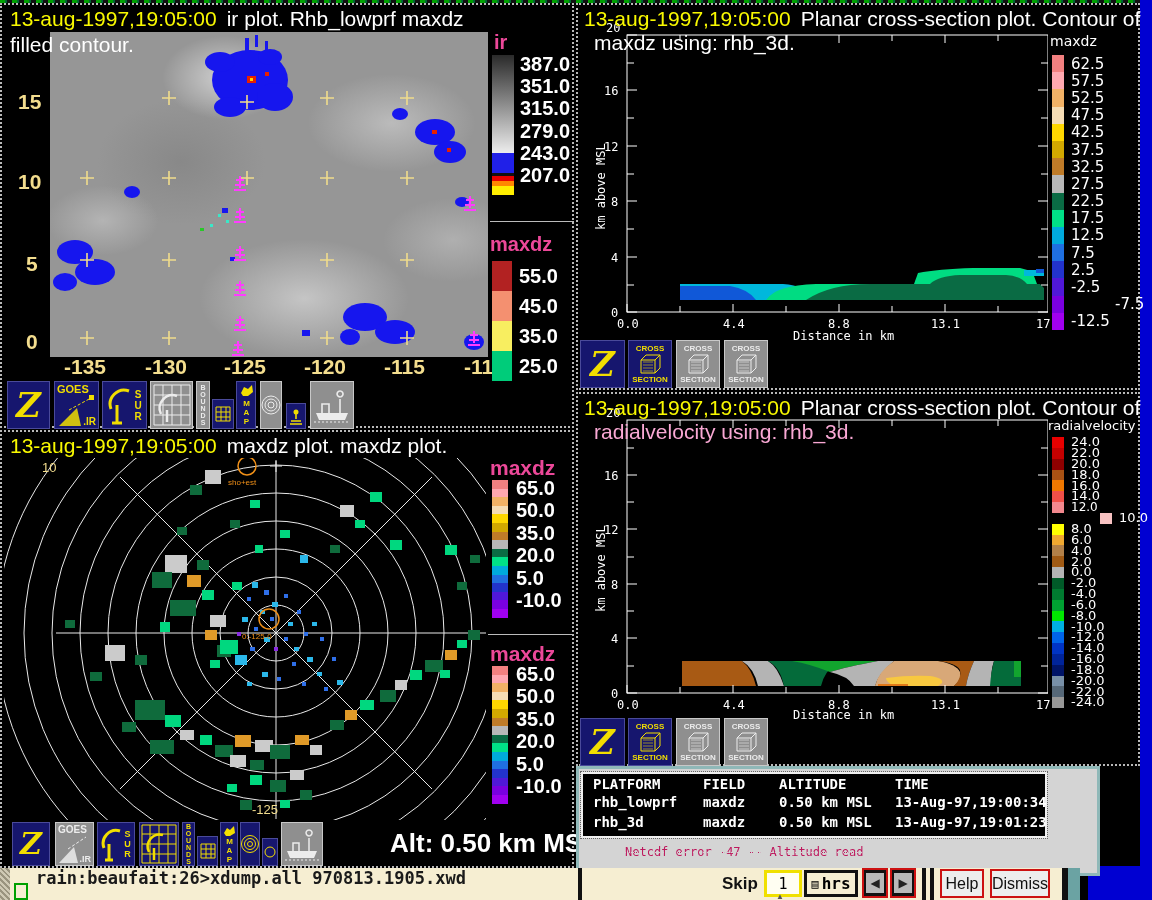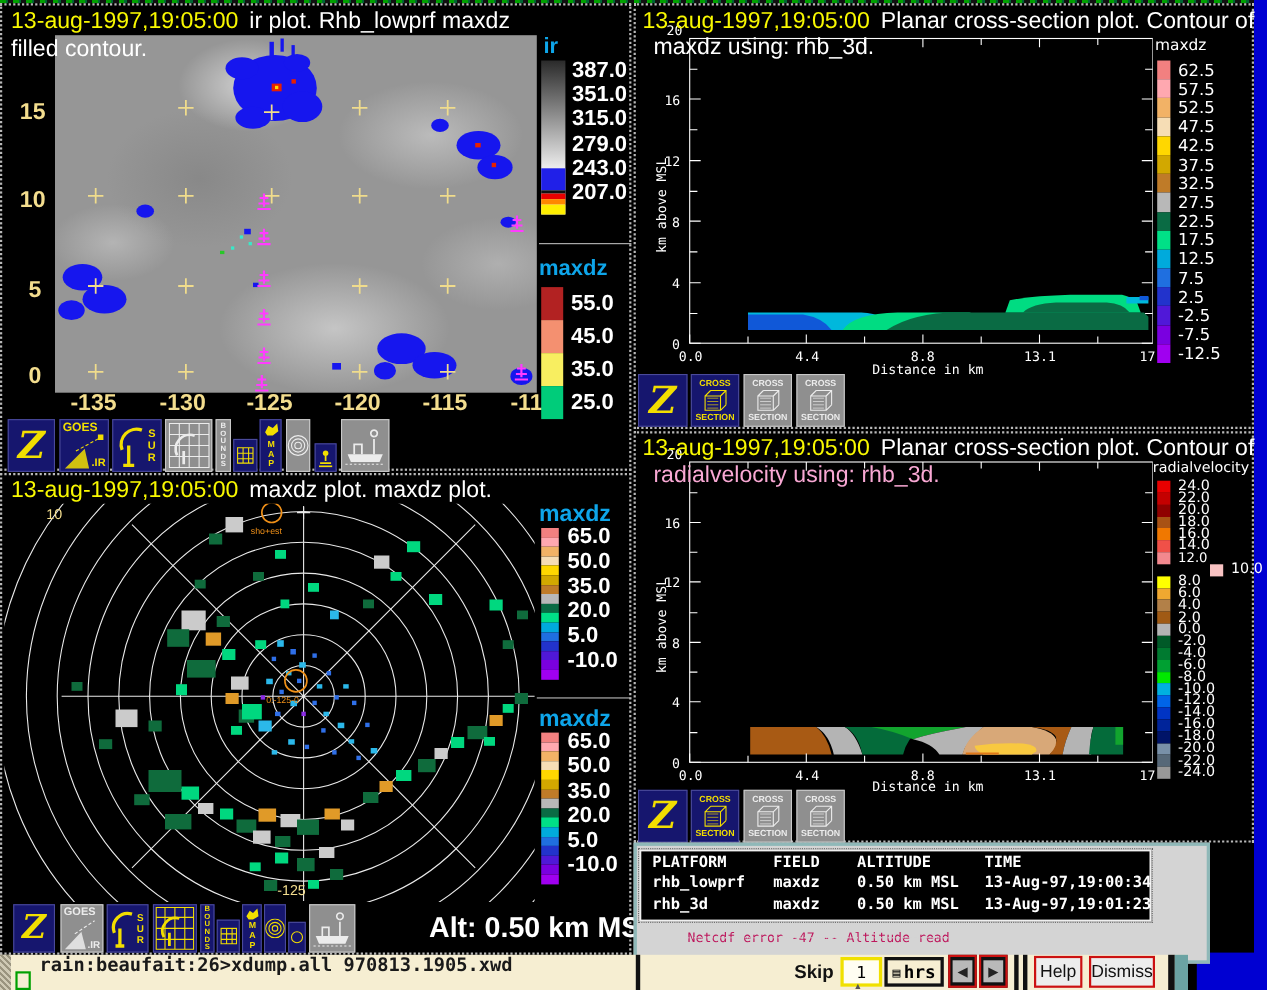--- a/index.html
+++ b/index.html
@@ -4,21 +4,21 @@
 <style>
   html,body{margin:0;padding:0;background:#000;}
   #screen{position:relative;width:1152px;height:900px;background:#000;overflow:hidden;
           font-family:"Liberation Sans",sans-serif;}
   .abs{position:absolute;}
   .q{position:absolute;background:#000;border:2px dotted #b9b9b9;box-sizing:border-box;}
   .ttl{position:absolute;font-size:21px;white-space:nowrap;z-index:5;}
   .ty{color:#f8f800;} .tw{color:#ffffff;margin-left:10px;}
   .ylab{position:absolute;color:#f3dd8e;font-weight:bold;font-size:21px;}
   .xlab{position:absolute;color:#f3dd8e;font-weight:bold;font-size:21px;}
-  .cblab{position:absolute;color:#0ea5e9;font-weight:bold;font-size:20px;}
+  .cblab{position:absolute;color:#ec4899;font-weight:bold;font-size:20px;}
   .cbsmall{position:absolute;color:#fff;font-size:14px;font-family:"DejaVu Sans",sans-serif;}
   .cbticks{position:absolute;display:flex;flex-direction:column;justify-content:space-between;}
   .cbticks span{color:#fff;font-weight:bold;font-size:20px;line-height:1;}
   .cbrows{position:absolute;}
   .cbrow{display:flex;align-items:center;}
   .cbrow .sw{width:12px;flex:none;}
   .cbrow .tx{color:#fff;margin-left:7px;font-family:"DejaVu Sans",sans-serif;}
   .btn{position:absolute;background:#16166e;border:1px solid #4a4a9a;box-sizing:border-box;
        display:flex;align-items:center;justify-content:center;overflow:hidden;}
   .btn.gray{background:#8f8f8f;border-color:#c8c8c8;}
@@ -354,21 +354,21 @@
         <div class="cbrow" style="height:17.2px;">
           <div class="sw" style="height: 17.2px; background: rgb(34, 51, 204);"></div>
           <div class="tx" style="font-size:15px;">2.5</div>
         </div>
 
         <div class="cbrow" style="height:17.2px;">
           <div class="sw" style="height: 17.2px; background: rgb(80, 24, 216);"></div>
           <div class="tx" style="font-size:15px;">-2.5</div>
         </div>
 
-        <div class="cbrow" style="height:17.2px;">
+        <div class="cbrow" style="height:17.2px;gap:44px;">
           <div class="sw" style="height: 17.2px; background: rgb(122, 0, 224);"></div>
           <div class="tx" style="font-size:15px;">-7.5</div>
         </div>
 
         <div class="cbrow" style="height:17.2px;">
           <div class="sw" style="height: 17.2px; background: rgb(160, 0, 240);"></div>
           <div class="tx" style="font-size:15px;">-12.5</div>
         </div>
       </div>
 

